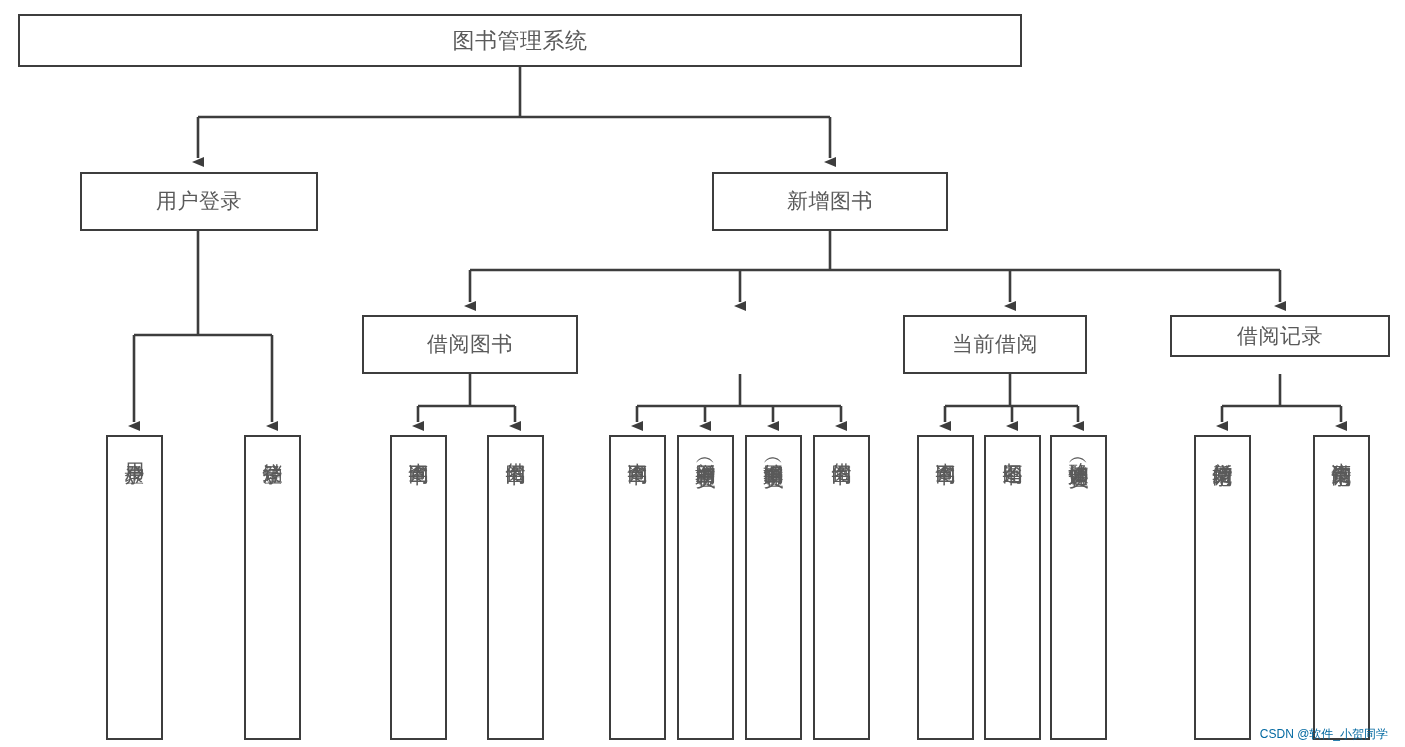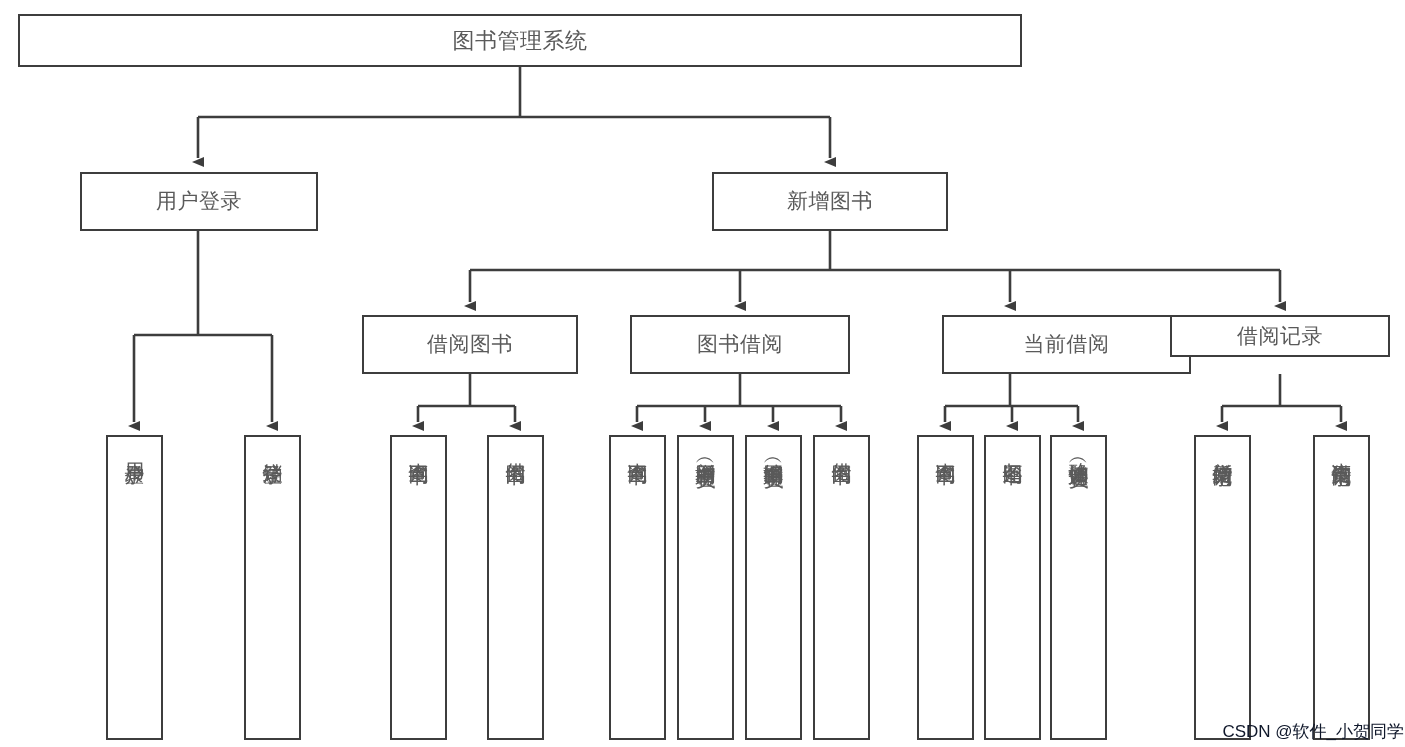--- a/index.html
+++ b/index.html
@@ -55,24 +55,24 @@
   }
   .node.v .lbl {
     writing-mode: vertical-rl;
     text-orientation: upright;
     line-height: 1.06;
     letter-spacing: 1px;
     white-space: nowrap;
   }
   .watermark {
     position: absolute;
-    right: 1px;
+    right: 17px;
     bottom: 4px;
-    font-size: 17px;
-    color: #0f172a;
+    font-size: 12px;
+    color: #0369a1;
     white-space: nowrap;
   }
 </style>
 </head>
 <body>
 
 <div id="canvas">
 
   <svg class="wires" viewBox="0 0 1405 747">
     <defs>
@@ -131,24 +131,21 @@
   <div class="node h" style="left:80px; top:172px; width:238px; height:59px;">
     <span class="lbl">用户登录</span>
   </div>
   <div class="node h" style="left:712px; top:172px; width:236px; height:59px;">
     <span class="lbl">新增图书</span>
   </div>
 
   <div class="node h" style="left:362px; top:315px; width:216px; height:59px;">
     <span class="lbl">借阅图书</span>
   </div>
-  <div class="node h" style="left:630px; top:315px; width:220px; height:59px;">
-    <span class="lbl">图书借阅</span>
-  </div>
-  <div class="node h" style="left:942px; top:315px; width:249px; height:59px;">
+  <div class="node h" style="left:903px; top:315px; width:184px; height:59px;">
     <span class="lbl">当前借阅</span>
   </div>
   <div class="node h" style="left:1170px; top:315px; width:220px; height:42px;">
     <span class="lbl">借阅记录</span>
   </div>
 
   <div class="node v" style="left:106px; top:435px; width:57px; height:305px;">
     <span class="lbl">用户登录</span>
   </div>
   <div class="node v" style="left:244px; top:435px; width:57px; height:305px;">

